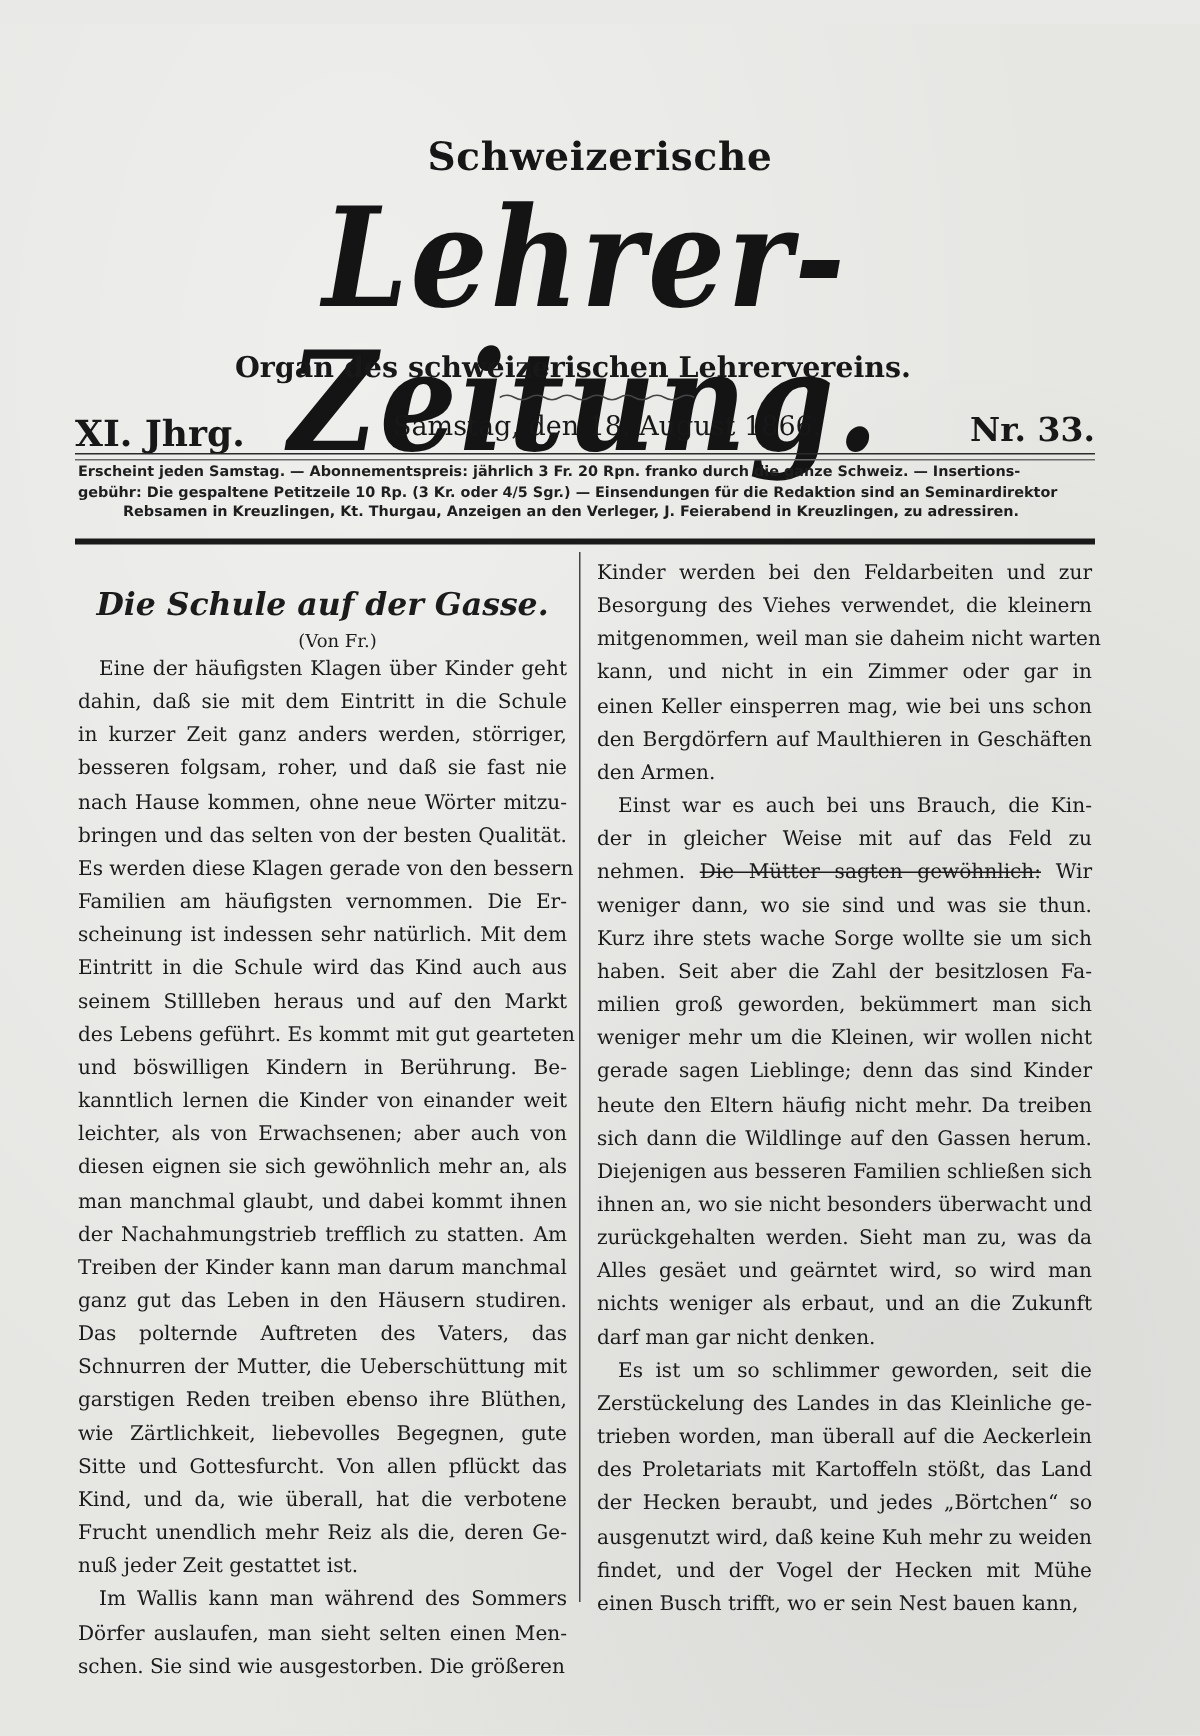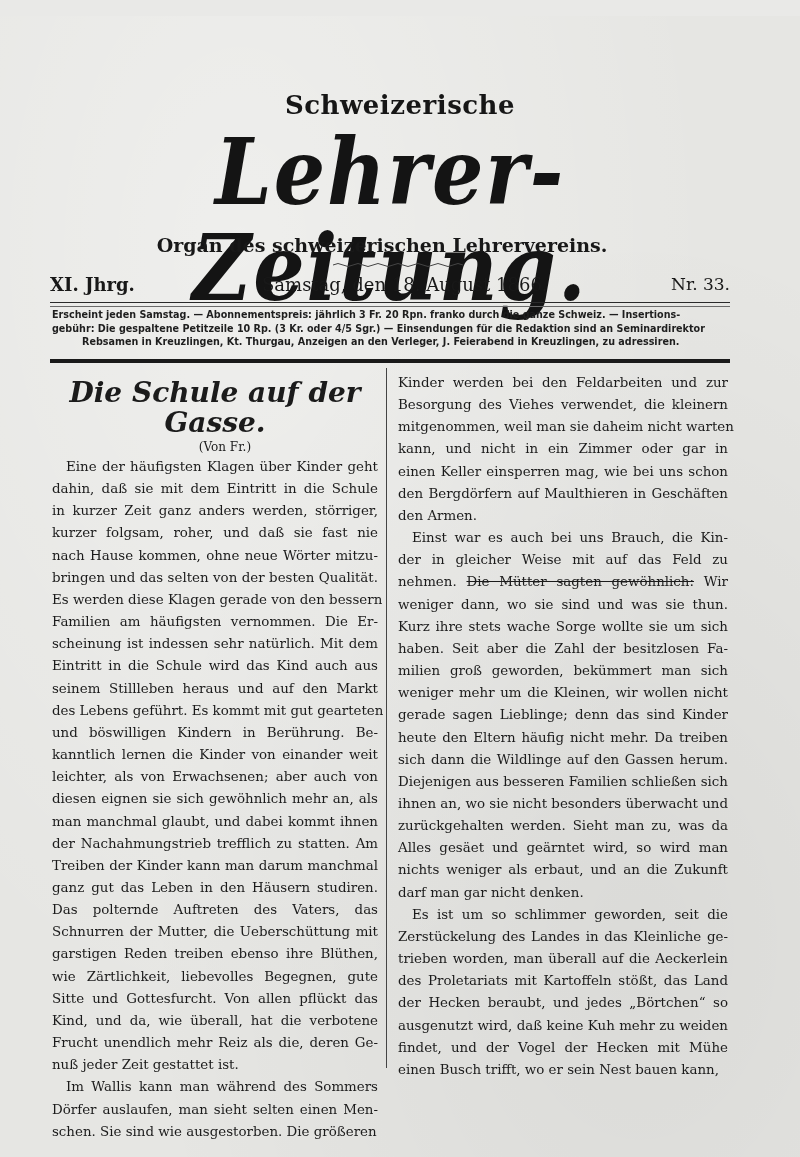--- a/index.html
+++ b/index.html
@@ -32,23 +32,23 @@
     position: absolute; left: 0; width: 764px; top: 218px; text-align: center;
     font-family: "DejaVu Serif", serif; font-weight: bold; font-size: 19px; color: #181818;
   }
   .flourish {
     position: absolute; left: 333px; top: 246px; width: 130px; height: 6px;
   }
   .dateline {
     position: absolute; left: 50px; width: 680px; top: 258px; height: 26px;
     font-family: "DejaVu Serif", serif; font-size: 18px; color: #181818;
   }
-  .dateline .vol { position: absolute; left: 0; top: 0; font-weight: bold; font-size: 18px; }
+  .dateline .vol { position: absolute; left: 0; top: 0; font-weight: bold; font-size: 24px; }
   .dateline .date { position: absolute; left: 212px; top: 0; }
-  .dateline .num { position: absolute; right: 0; top: 0; font-weight: normal; font-size: 17px; }
+  .dateline .num { position: absolute; right: 0; top: 0; font-weight: bold; font-size: 22px; }
   .rule-double {
     position: absolute; left: 50px; width: 680px; top: 286px; height: 3px;
     border-top: 1px solid #2a2a2a; border-bottom: 1px solid #6a6a6a;
   }
   .info {
     position: absolute; left: 52px; width: 676px; top: 292px;
     font-family: "DejaVu Sans", sans-serif; font-weight: bold; font-size: 9.6px;
     line-height: 13.5px; color: #1e1e1e; text-align: justify;
   }
   .info .l { display: block; white-space: nowrap; }
@@ -60,22 +60,22 @@
     position: absolute; left: 386px; top: 352px; width: 1px; height: 700px; background: #444;
   }
   .col {
     position: absolute; top: 360px;
     font-family: "DejaVu Serif", serif; font-size: 13.4px; line-height: 22.15px;
     color: #1b1b1b;
   }
   .col-left { left: 52px; width: 326px; }
   .col-right { left: 398px; width: 330px; top: 356px; }
   .article-title {
-    text-align: center; font-weight: bold; font-size: 28px; line-height: 30px;
-    font-style: italic; margin-top: 2px;
+    text-align: center; font-weight: bold; font-size: 21px; line-height: 30px;
+    font-style: italic; margin-top: 12px;
   }
   .byline { text-align: center; font-size: 12px; line-height: 18px; margin-left: 20px; }
   .line { display: block; white-space: nowrap; text-align: justify; text-align-last: justify; }
   .line.last { text-align-last: left; }
   .line.indent { padding-left: 14px; }
   .strike { text-decoration: line-through; }
 </style>
 </head>
 <body>
 
@@ -106,21 +106,21 @@
   <div class="rule-thick"></div>
 
   <div class="col-divider"></div>
 
   <div class="col col-left" id="col-left">
     <div class="article-title">Die Schule auf der Gasse.</div>
     <div class="byline">(Von Fr.)</div>
   <span class="line indent">Eine der häufigsten Klagen über Kinder geht</span>
       <span class="line">dahin, daß sie mit dem Eintritt in die Schule</span>
       <span class="line">in kurzer Zeit ganz anders werden, störriger,</span>
-      <span class="line">kurzer folgsam, roher, und daß sie fast nie</span>
+      <span class="line">besseren folgsam, roher, und daß sie fast nie</span>
       <span class="line">nach Hause kommen, ohne neue Wörter mitzu-</span>
       <span class="line">bringen und das selten von der besten Qualität.</span>
       <span class="line">Es werden diese Klagen gerade von den bessern</span>
       <span class="line">Familien am häufigsten vernommen. Die Er-</span>
       <span class="line">scheinung ist indessen sehr natürlich. Mit dem</span>
       <span class="line">Eintritt in die Schule wird das Kind auch aus</span>
       <span class="line">seinem Stillleben heraus und auf den Markt</span>
       <span class="line">des Lebens geführt. Es kommt mit gut gearteten</span>
       <span class="line">und böswilligen Kindern in Berührung. Be-</span>
       <span class="line">kanntlich lernen die Kinder von einander weit</span>

